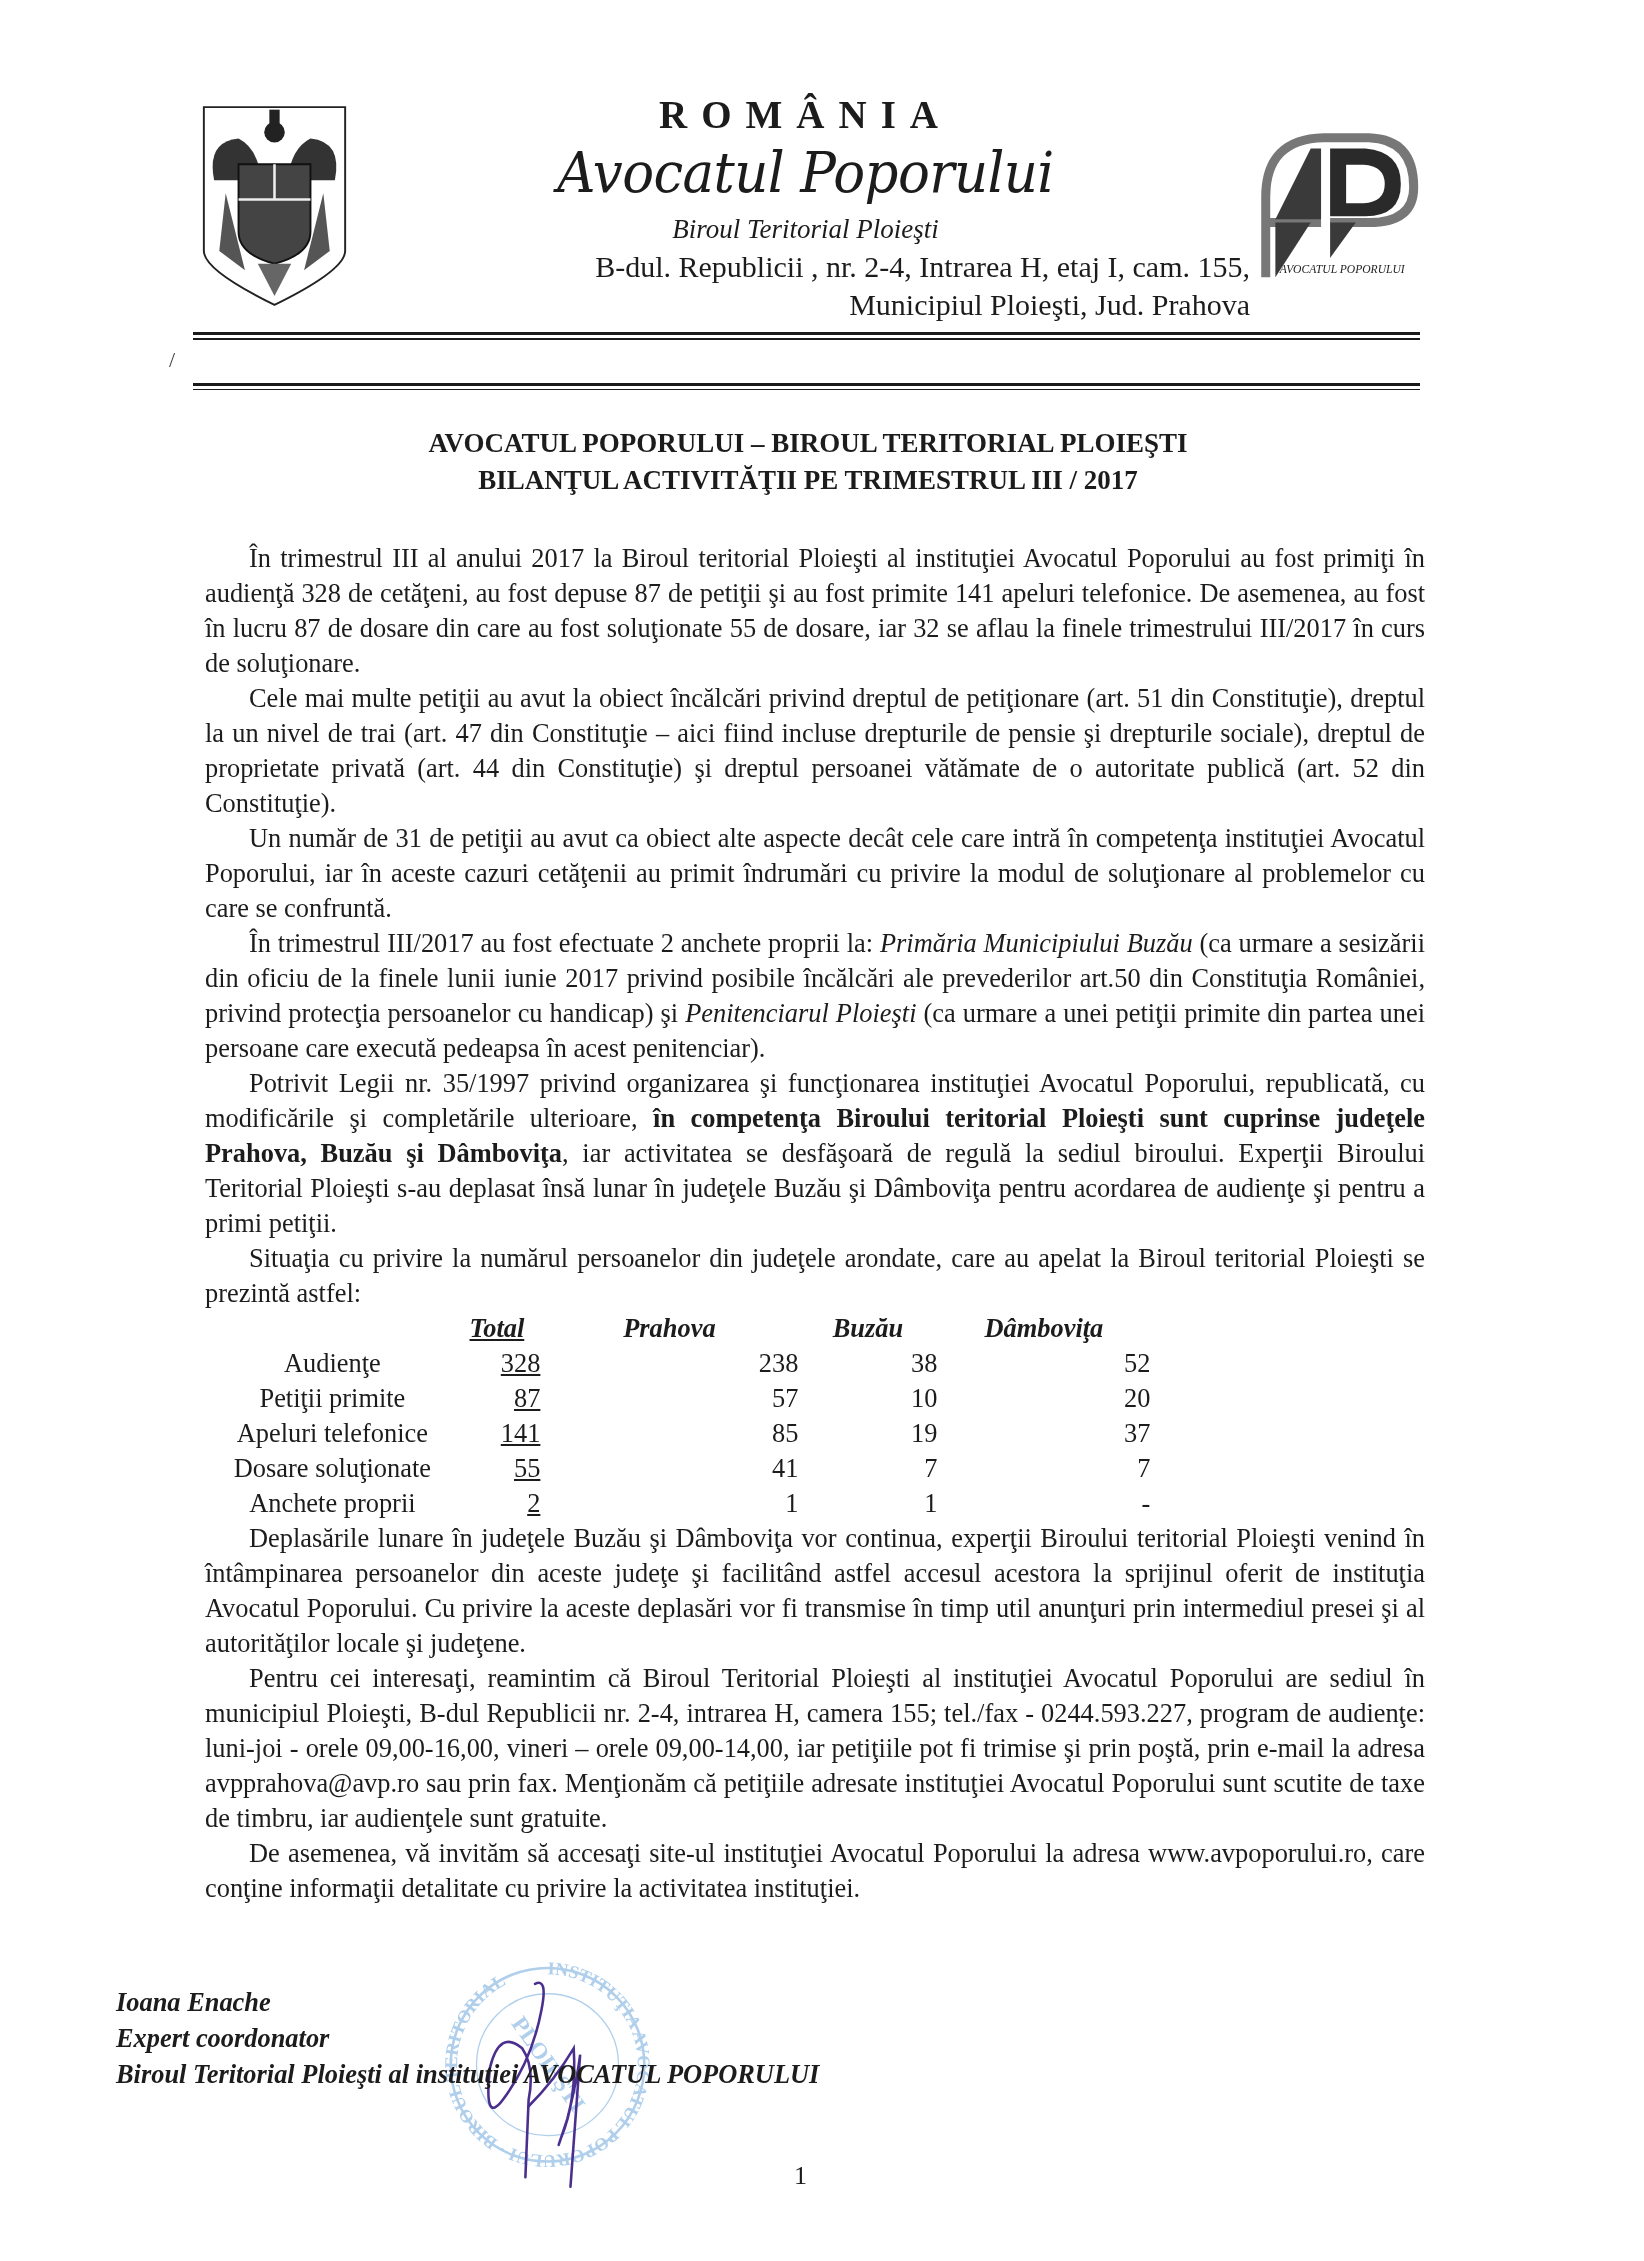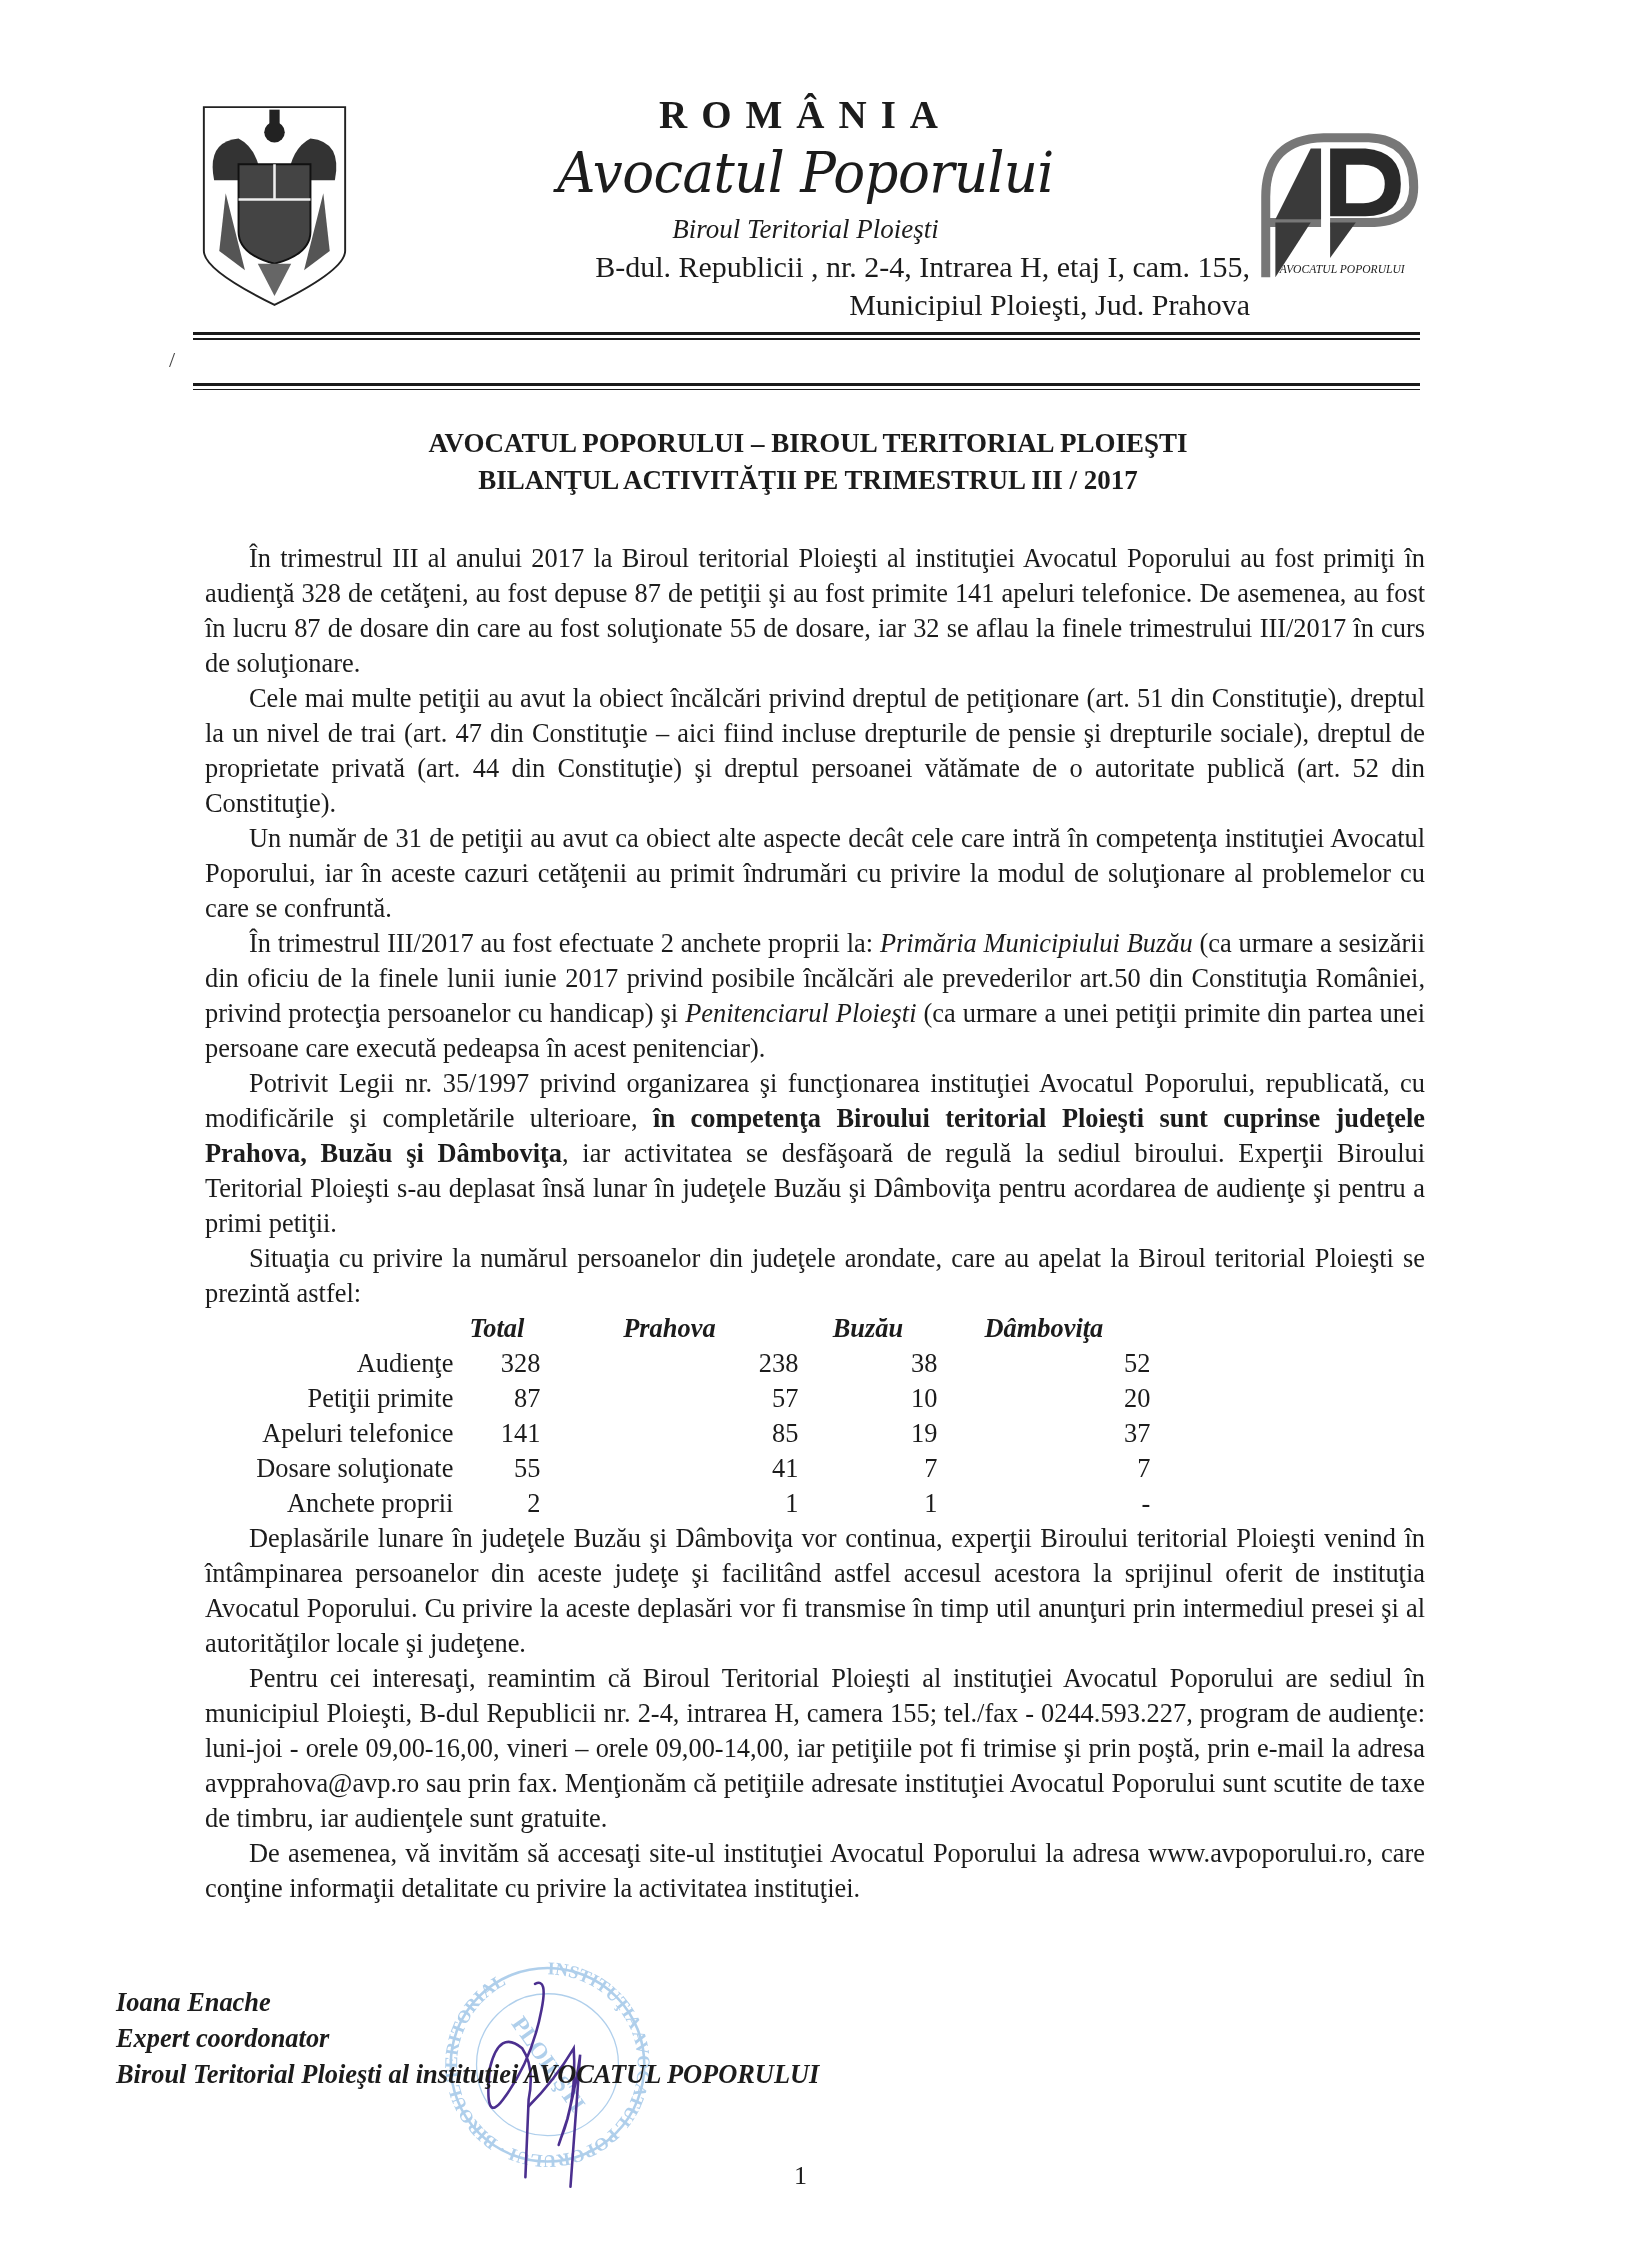--- a/index.html
+++ b/index.html
@@ -29,22 +29,22 @@
                font-size: 26.4px; line-height: 35px; text-align: justify; }
   .body-text p { margin: 0; text-indent: 44px; }
   .body-text i { font-style: italic; }
   .body-text b { font-weight: bold; }
 
   
   .stats { border-collapse: collapse; margin: 0 0 0 6.4px; font-size: 26.4px; }
   .stats th { font-style: italic; font-weight: bold; padding: 0; height: 35px; text-align: center; }
   .stats td { padding: 0; height: 35px; }
   .stats td.num { text-align: right; }
-  .c0 { width: 242px; text-align: right; }
-  .c1 { width: 87px; }
+  .c0 { width: 242px; text-align: center; }
+  .c1 { width: 87px; text-decoration: underline; }
   .c2 { width: 258px; }
   .c3 { width: 139px; }
   .c4 { width: 213px; }
 
   
   .signature { position: absolute; left: 116px; top: 1984px; font-style: italic; font-weight: bold;
                font-size: 26.4px; line-height: 36px; }
   .stamp { position: absolute; left: 412px; top: 1955px; width: 271px; height: 213px; opacity: 0.55; }
   .autograph { position: absolute; left: 464px; top: 1971px; width: 155px; height: 219px; }
   .page-number { position: absolute; left: 794px; top: 2161px; font-size: 26px; }

